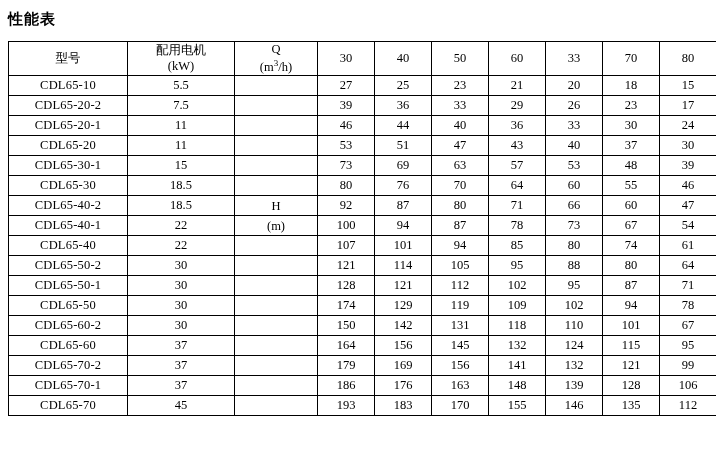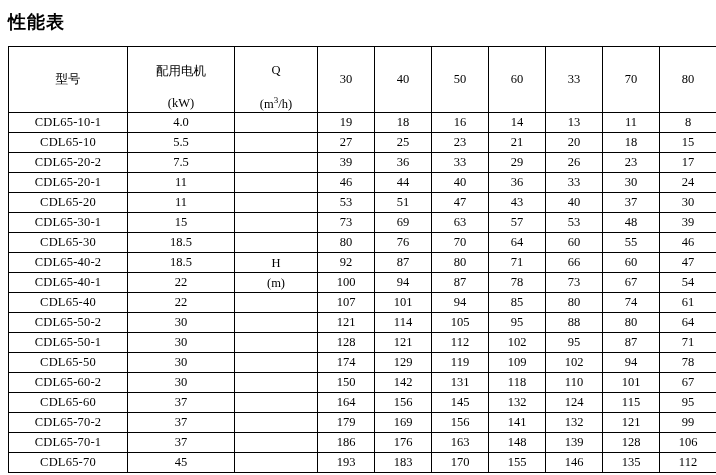--- a/index.html
+++ b/index.html
@@ -11,21 +11,21 @@
     width: 716px;
     height: 475px;
     font-family: "Liberation Serif", serif;
     color: #000000;
     position: relative;
     overflow: hidden;
   }
   #page-title {
     font-family: "Liberation Sans", sans-serif;
     font-weight: bold;
-    font-size: 18px;
+    font-size: 15px;
     margin: 10px 0 0 8px;
     letter-spacing: 1px;
   }
   .table-wrap {
     margin: 12px 0 0 8px;
     width: 698px;
   }
   table.perf {
     border-collapse: collapse;
     width: 698px;
@@ -61,21 +61,21 @@
     border-bottom: none;
   }
   td.hcell-label {
     border-left: 1px solid #000;
     border-right: 1px solid #000;
     border-top: none;
     border-bottom: none;
     line-height: 1.3;
   }
   .sup { font-size: 9px; vertical-align: super; }
-  .sub-line { display: block; margin-top: 16px; }
+  .sub-line { display: block; }
 </style>
 </head>
 <body>
 
 <div id="page-title">性能表</div>
 
 <div class="table-wrap">
   <table class="perf">
     <thead>
       <tr>
@@ -92,32 +92,20 @@
         <th class="flow">40</th>
         <th class="flow">50</th>
         <th class="flow">60</th>
         <th class="flow">33</th>
         <th class="flow">70</th>
         <th class="flow">80</th>
       </tr>
     </thead>
     <tbody id="tbody">
         <tr>
-          <td class="model">CDL65-10-1</td>
-          <td>4.0</td>
-          <td class="hcell"></td>
-          <td>19</td>
-          <td>18</td>
-          <td>16</td>
-          <td>14</td>
-          <td>13</td>
-          <td>11</td>
-          <td>8</td>
-        </tr>
-        <tr>
           <td class="model">CDL65-10</td>
           <td>5.5</td>
           <td class="hcell"></td>
           <td>27</td>
           <td>25</td>
           <td>23</td>
           <td>21</td>
           <td>20</td>
           <td>18</td>
           <td>15</td>

